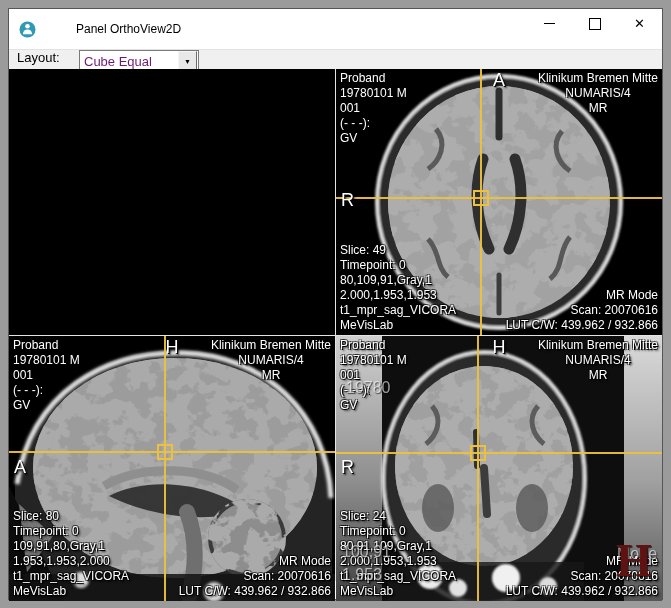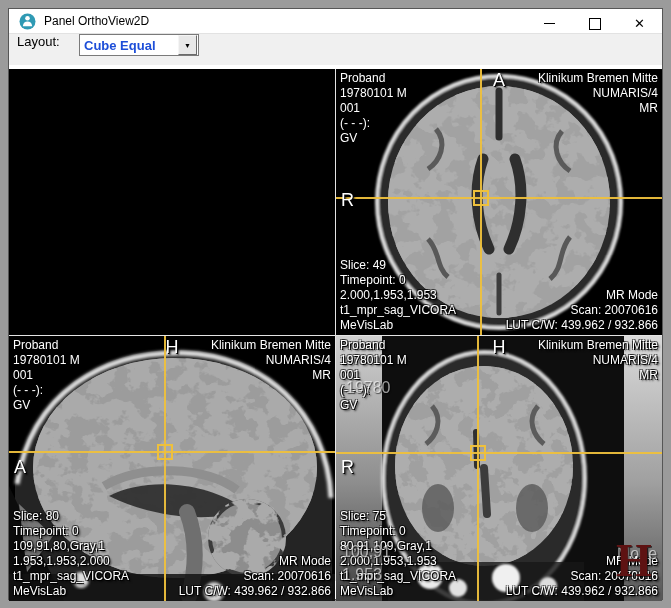--- a/index.html
+++ b/index.html
@@ -1,46 +1,46 @@
 <!DOCTYPE html>
 <html><head>
 <meta charset="utf-8">
 <style>
   html,body{margin:0;padding:0;background:#9b9b9b;font-family:"Liberation Sans",sans-serif;}
   .screen{position:relative;width:671px;height:608px;background:#9b9b9b;overflow:hidden;}
   .window{position:absolute;left:8px;top:8px;width:655px;height:592px;background:#fff;
           border:1px solid #565656;box-sizing:border-box;}
   
-  .titlebar{height:24px;background:#ffffff;display:flex;align-items:center;position:relative;}
+  .titlebar{height:40px;background:#ffffff;display:flex;align-items:center;position:relative;gap:32px;}
   .app-icon{width:17px;height:17px;margin-left:10px;flex:0 0 auto;}
   .title-text{font-size:12px;color:#000;margin-left:8px;}
   .win-controls{position:absolute;right:0;top:0;height:29px;display:flex;}
   .win-btn{width:45px;height:29px;display:flex;align-items:center;justify-content:center;cursor:default;}
   .glyph-min{width:11px;height:1px;background:#000;}
   .glyph-max{width:10px;height:10px;border:1px solid #000;}
   .glyph-close{font-size:13px;color:#000;line-height:1;}
   
   .toolbar{height:31px;background:#f0f0f0;display:flex;align-items:flex-start;border-top:1px solid #e2e2e2;}
   .layout-label{font-size:13px;color:#000;margin-left:8px;width:58px;}
   .combobox{width:120px;height:22px;background:#fff;border:1px solid #7a7a7a;display:flex;align-items:center;
             justify-content:space-between;box-sizing:border-box;margin-left:4px;}
-  .combobox-value{font-size:13px;color:#1d4ed8;padding-left:4px;white-space:nowrap;font-weight:bold;}
+  .combobox-value{font-size:13px;color:#701a75;padding-left:4px;white-space:nowrap;}
   .combo-arrow{width:17px;height:18px;margin-right:1px;background:#e8e8e8;border:1px solid;
                border-color:#f5f5f5 #6a6a6a #6a6a6a #f5f5f5;display:flex;align-items:center;justify-content:center;}
   .combo-arrow span{font-size:7px;color:#000;line-height:1;}
   
   .viewer{position:absolute;left:0;top:60px;width:653px;height:512px;background:#e4e4e4;
           display:grid;grid-template-columns:326px 326px;grid-template-rows:266px 265px;gap:1px;}
   .quad{position:relative;background:#000;overflow:hidden;}
   .quad svg{position:absolute;left:0;top:0;}
   
   .ov{position:absolute;color:#fff;font-size:12px;line-height:15px;
       text-shadow:1px 1px 0 #000,-1px -1px 0 rgba(0,0,0,.55),1px -1px 0 rgba(0,0,0,.55),-1px 1px 0 rgba(0,0,0,.55),2px 2px 2px rgba(0,0,0,.75);}
   .ov-tl{left:4px;top:2px;text-align:left;}
-  .ov-tr{right:4px;top:2px;text-align:right;}
+  .ov-tr{right:4px;top:2px;text-align:center;}
   .ov-bl{left:4px;bottom:2px;text-align:left;}
   .ov-br{right:4px;bottom:2px;text-align:right;}
   .marker{position:absolute;color:#fff;font-size:18px;
           text-shadow:1px 1px 0 #000,2px 2px 2px rgba(0,0,0,.8);}
   .marker-top{left:0;right:0;top:1px;text-align:center;}
   .marker-left{left:5px;top:50%;transform:translateY(-58%);}
   
   .ch-v{position:absolute;top:0;bottom:0;width:2px;background:#eec03c;opacity:.95;}
   .ch-h{position:absolute;left:0;right:0;height:2px;background:#eec03c;opacity:.95;}
   .ch-box{position:absolute;width:12px;height:12px;border:2px solid #eec03c;background:transparent;}
@@ -129,20 +129,21 @@
             <div> GV</div>
           </div>
         <div class="ov ov-tr">
             <div>Klinikum Bremen Mitte</div>
             <div>NUMARIS/4</div>
             <div>MR</div>
           </div>
         <div class="ov ov-bl">
             <div>Slice: 49</div>
             <div>Timepoint: 0</div>
+            <div>80,109,91,Gray,1</div>
             <div>2.000,1.953,1.953</div>
             <div>t1_mpr_sag_VICORA</div>
             <div>MeVisLab</div>
           </div>
         <div class="ov ov-br">
             <div>MR Mode</div>
             <div>Scan: 20070616</div>
             <div>LUT C/W: 439.962 / 932.866</div>
           </div>
         <div class="marker marker-top">A</div>
@@ -263,21 +264,21 @@
             <div>001</div>
             <div>(- - -):</div>
             <div> GV</div>
           </div>
         <div class="ov ov-tr">
             <div>Klinikum Bremen Mitte</div>
             <div>NUMARIS/4</div>
             <div>MR</div>
           </div>
         <div class="ov ov-bl">
-            <div>Slice: 75</div>
+            <div>Slice: 24</div>
             <div>Timepoint: 0</div>
             <div>80,91,109,Gray,1</div>
             <div>2.000,1.953,1.953</div>
             <div>t1_mpr_sag_VICORA</div>
             <div>MeVisLab</div>
           </div>
         <div class="ov ov-br">
             <div>MR Mode</div>
             <div>Scan: 20070616</div>
             <div>LUT C/W: 439.962 / 932.866</div>

